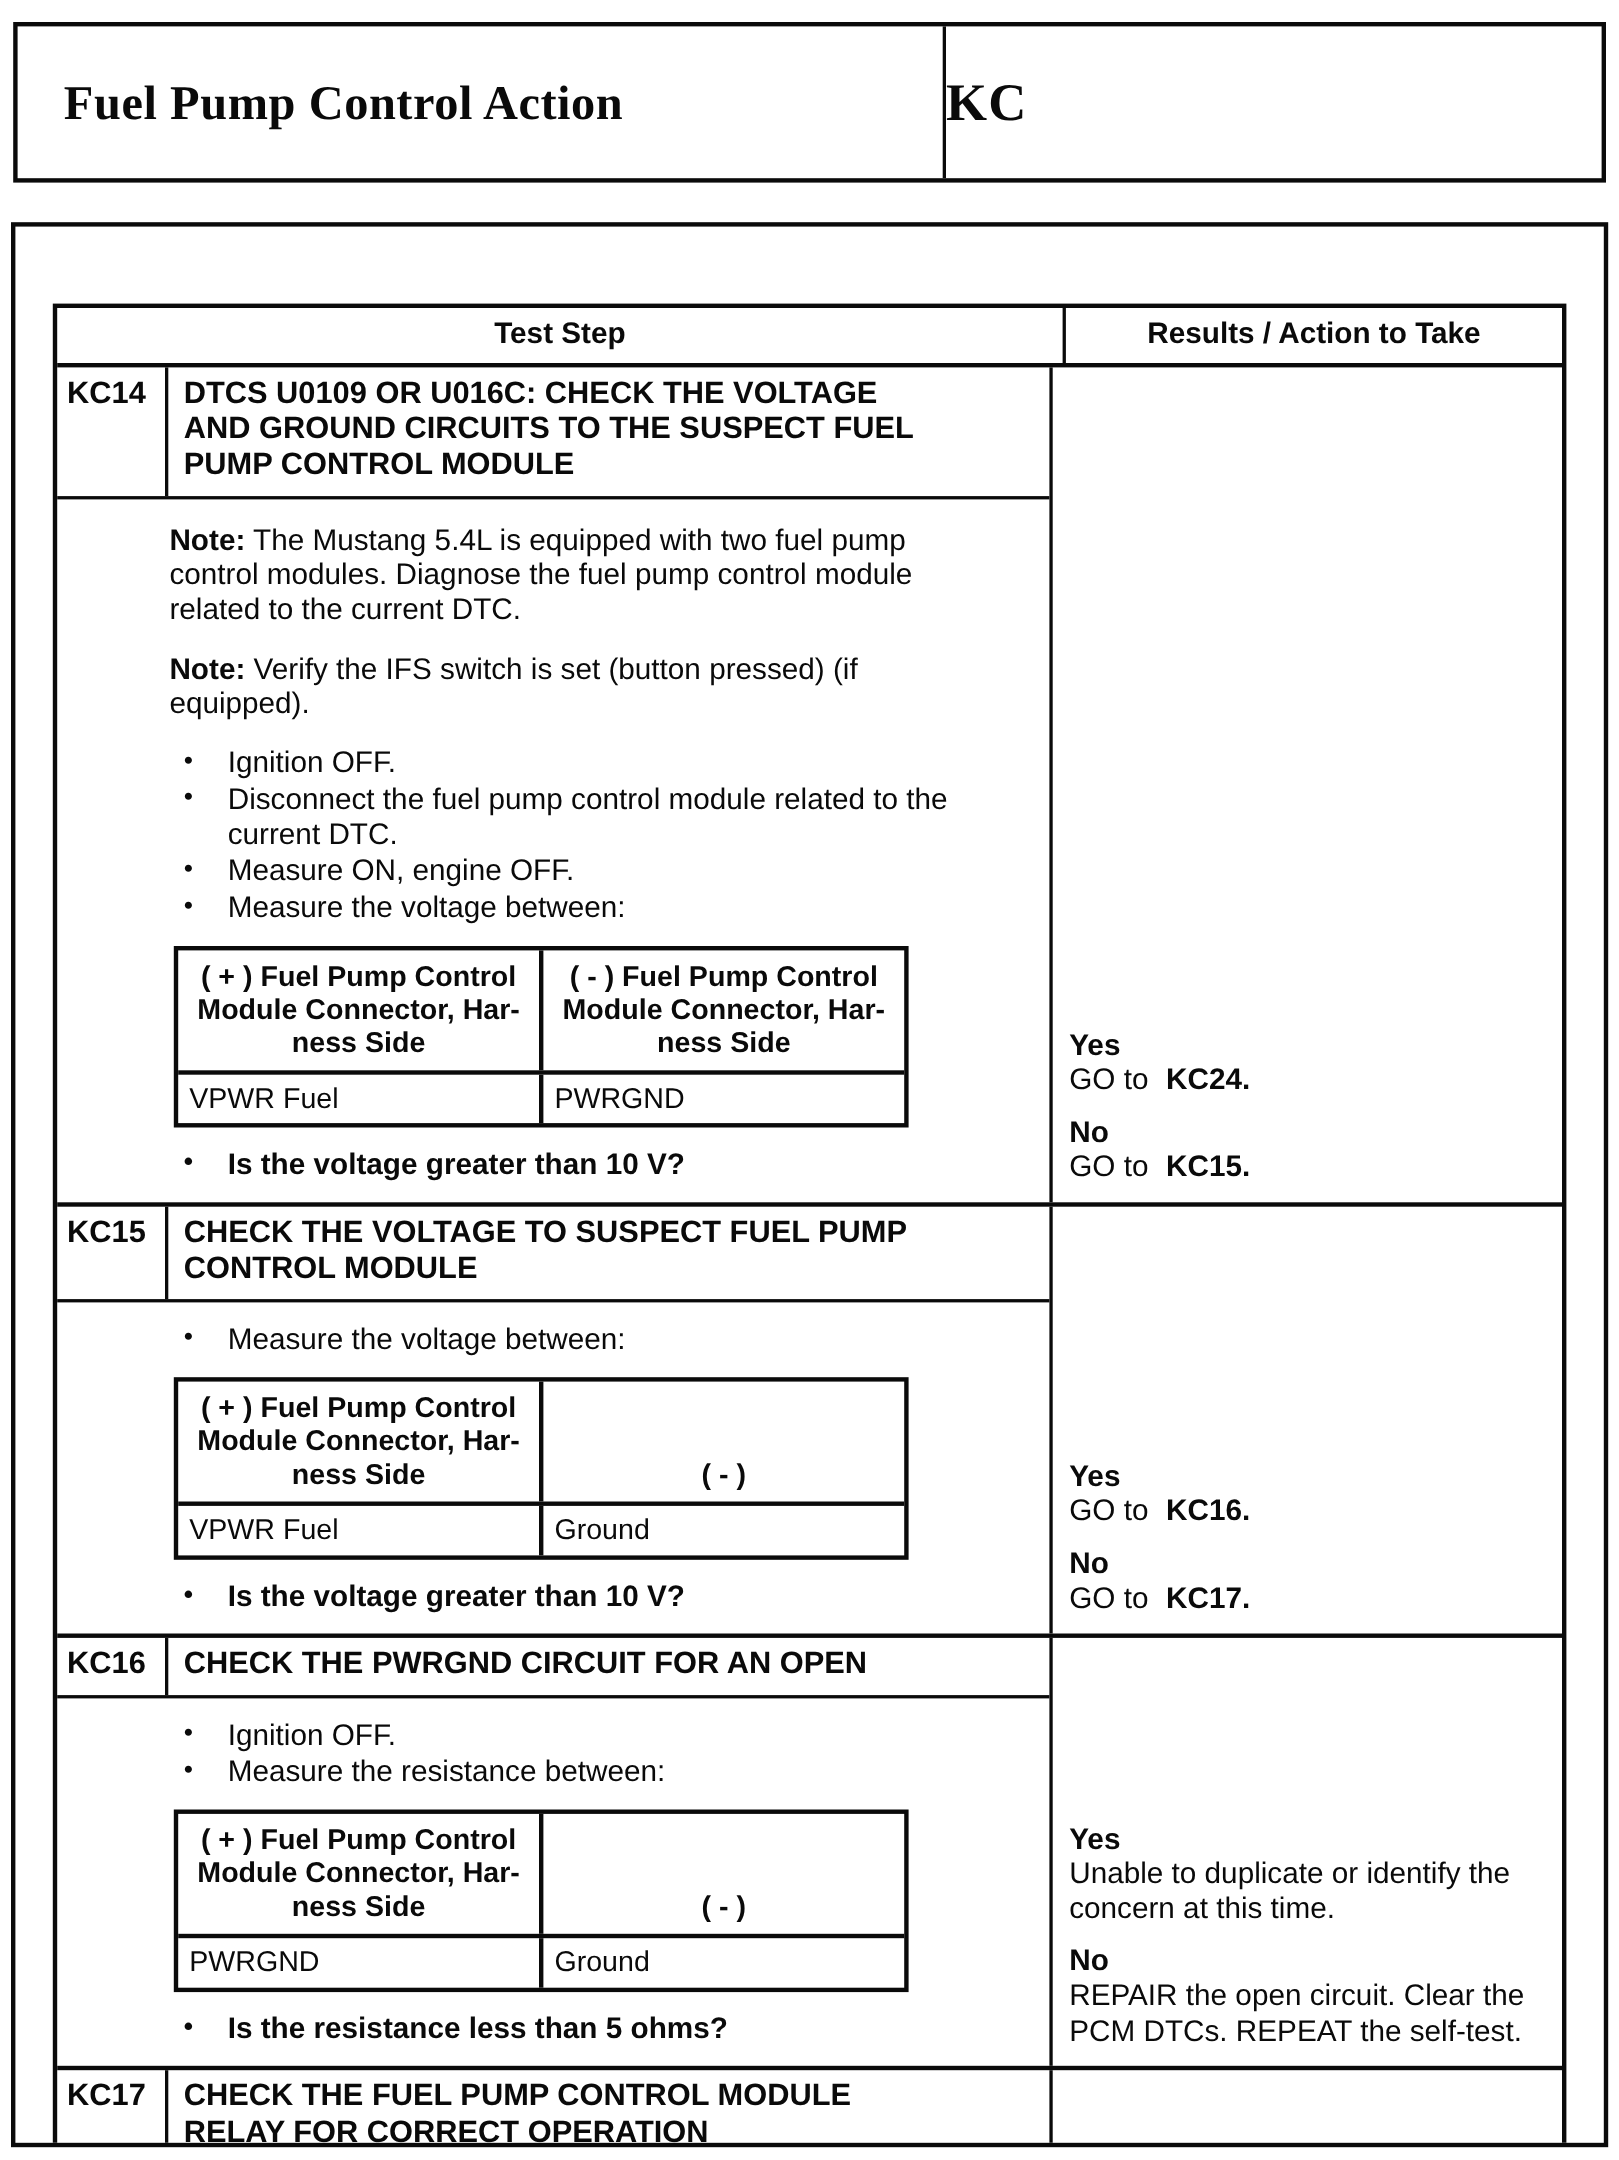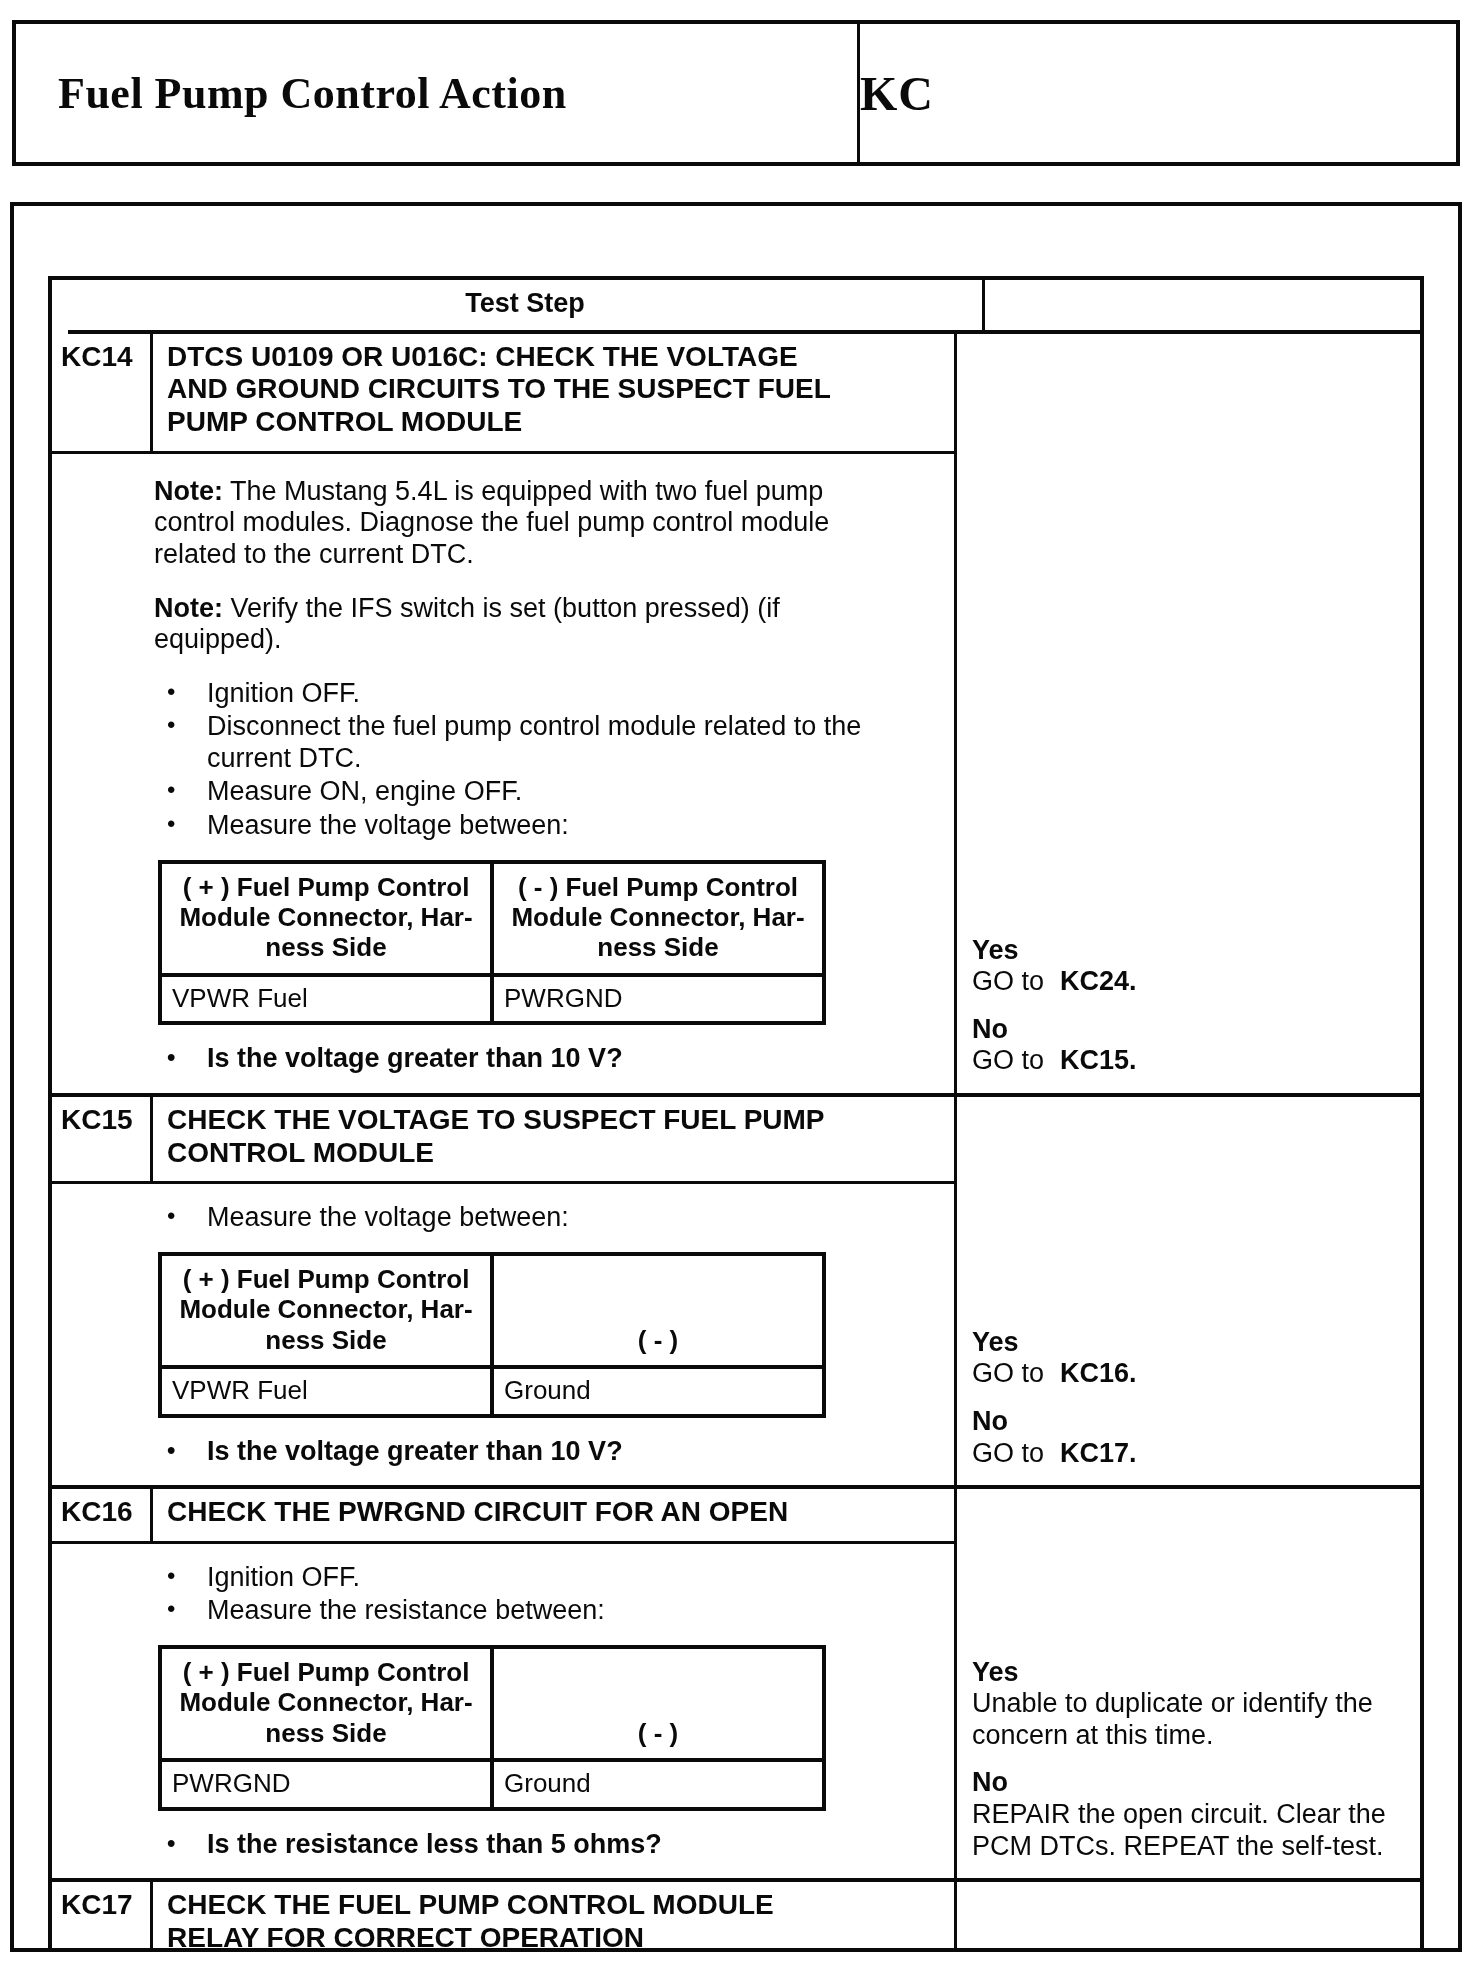--- a/index.html
+++ b/index.html
@@ -46,21 +46,21 @@
     overflow:hidden;
   }
 
   
   .test-table{
     margin:70px 34px 0 34px;
     border:4px solid #0a0a0a;
     font-size:27px;
     line-height:1.17;
   }
-  .thead{display:flex;border-bottom:4px solid #0a0a0a;margin-left:16px;}
+  .thead{display:flex;border-bottom:4px solid #0a0a0a;}
   .th{font-weight:bold;text-align:center;padding:8px 6px 10px 6px;}
   .th-test{flex:0 0 902px;border-right:3px solid #0a0a0a;}
   .th-results{flex:1;}
 
   .step{display:flex;}
   .step + .step{border-top:4px solid #0a0a0a;}
   .step-left{
     flex:0 0 902px;
     border-right:3px solid #0a0a0a;
     display:flex;flex-direction:column;
@@ -138,20 +138,21 @@
     </div>
     <div class="header-code-cell">
       <span>KC</span>
     </div>
   </div>
 
   <div class="main-box">
     <div class="test-table">
       <div class="thead">
         <div class="th th-test">Test Step</div>
+        <div class="th th-results">Results / Action to Take</div>
       </div>
       <div id="steps">
           <div class="step">
             <div class="step-left">
               <div class="step-title-row">
                 <div class="step-id">KC14</div>
                 <div class="step-title">DTCS U0109 OR U016C: CHECK THE VOLTAGE AND GROUND CIRCUITS TO THE SUSPECT FUEL PUMP CONTROL MODULE</div>
               </div>
               <div class="step-body">
                 <div class="note"><b>Note:</b> The Mustang 5.4L is equipped with two fuel pump control modules. Diagnose the fuel pump control module related to the current DTC.</div>

